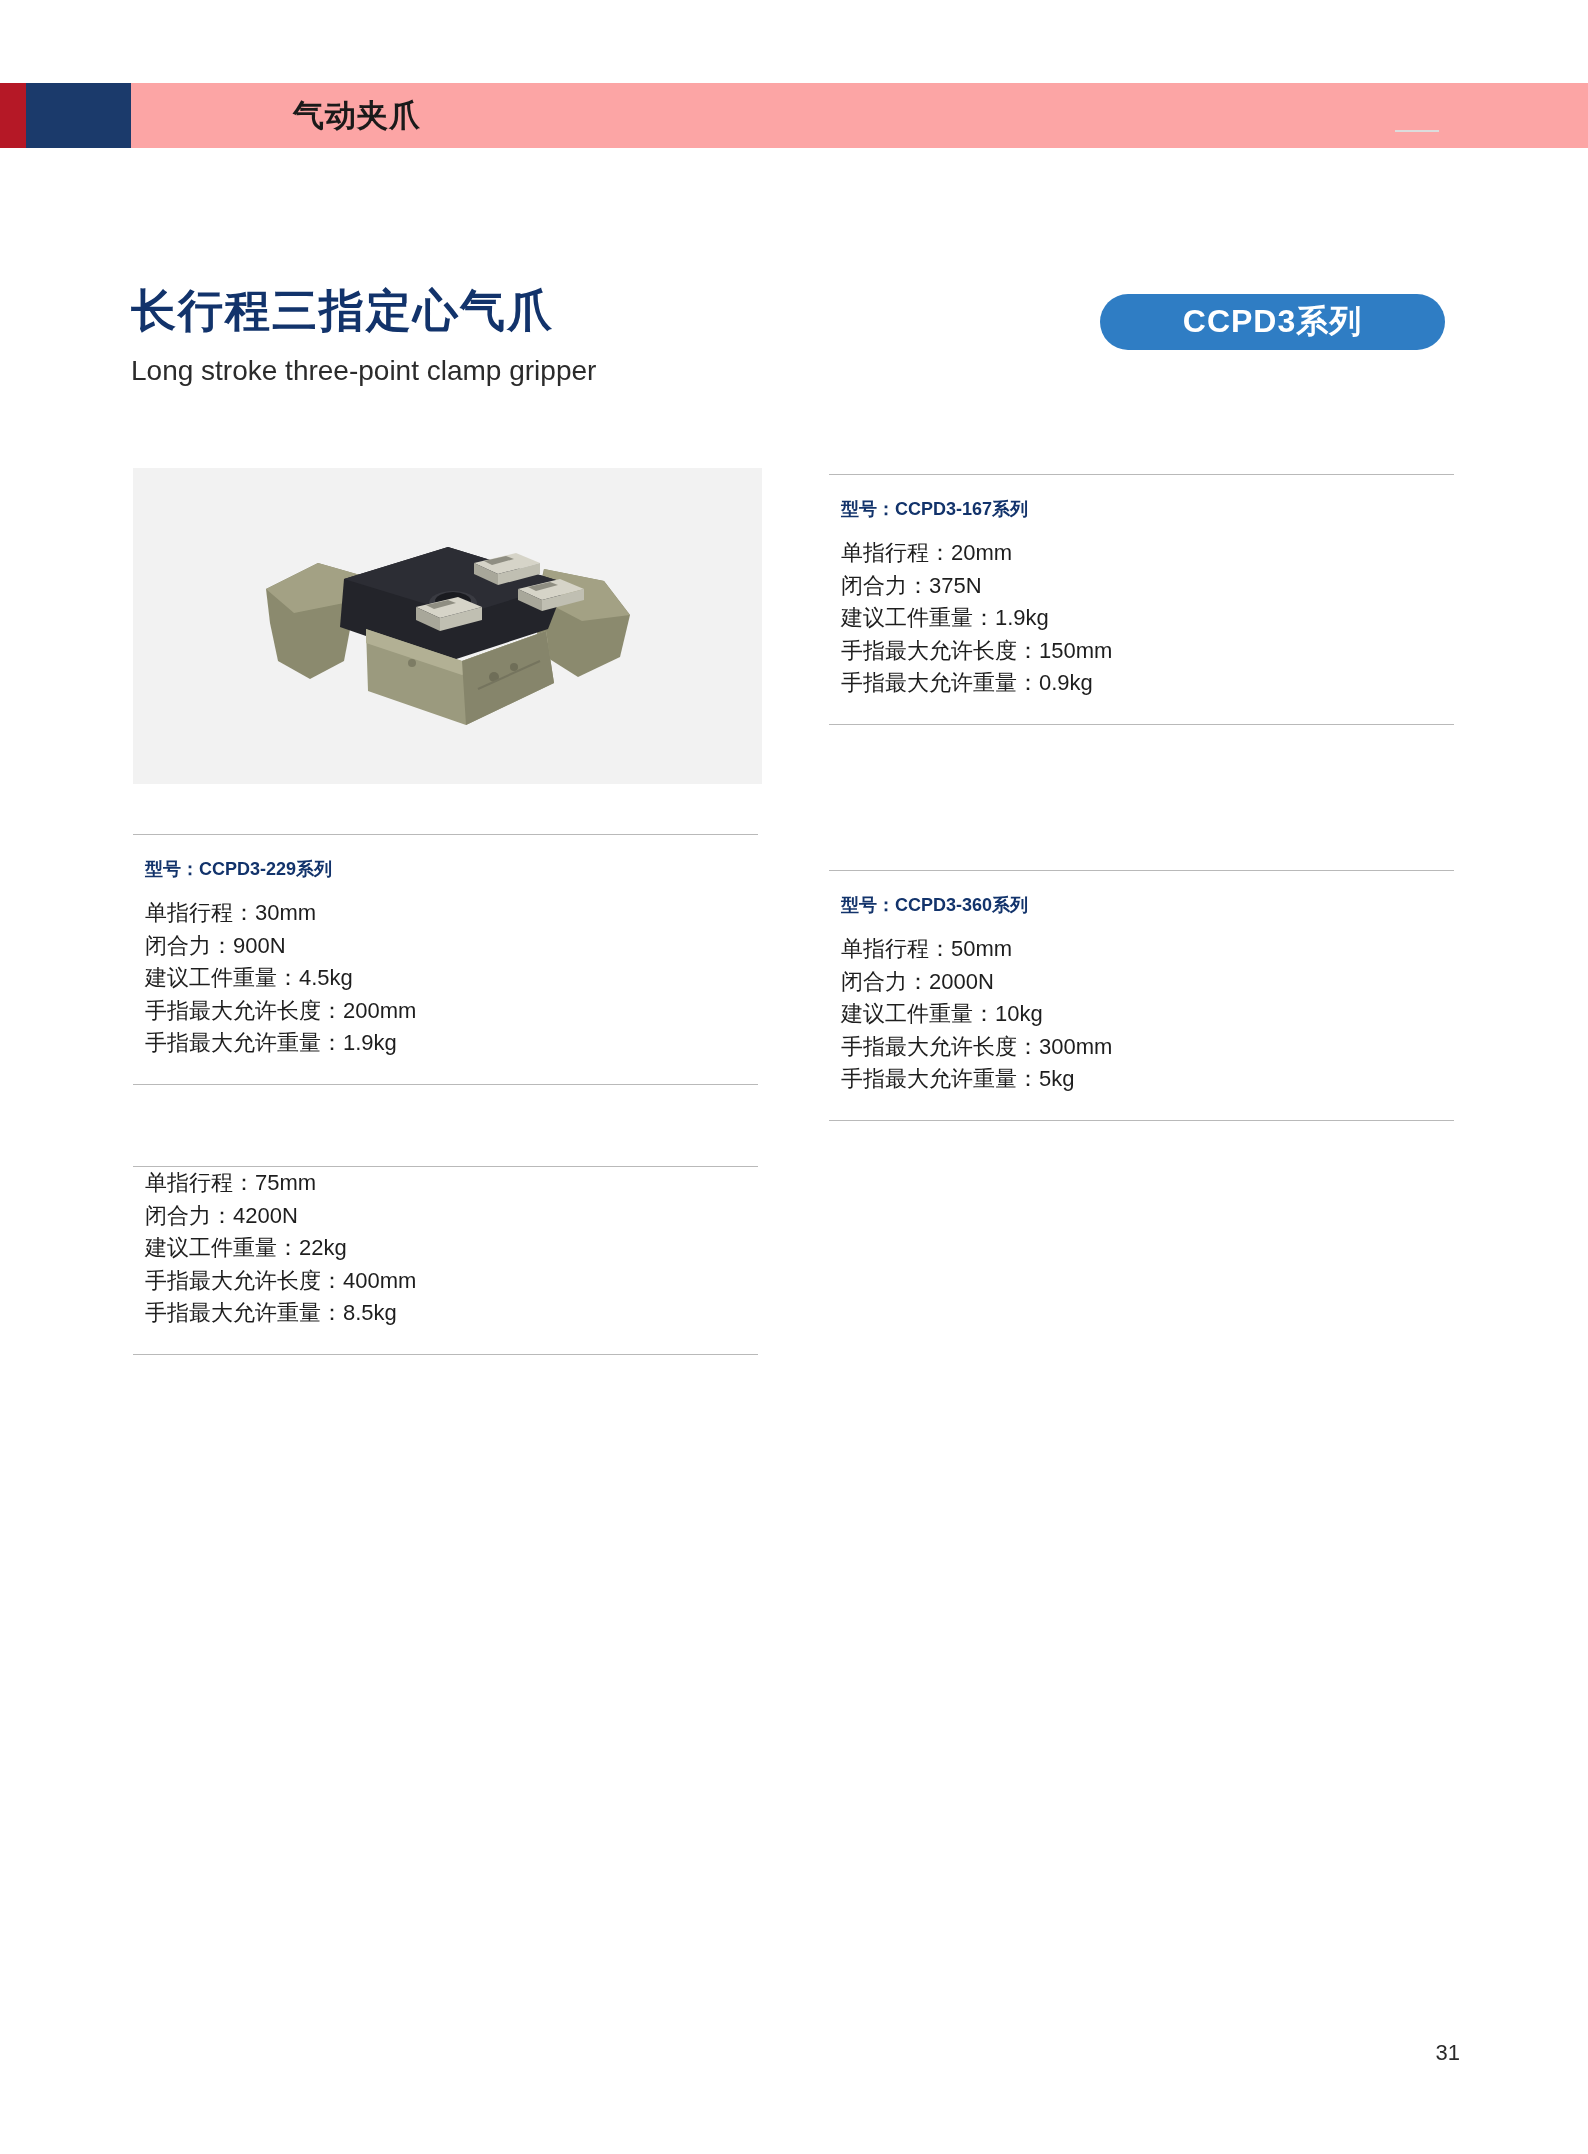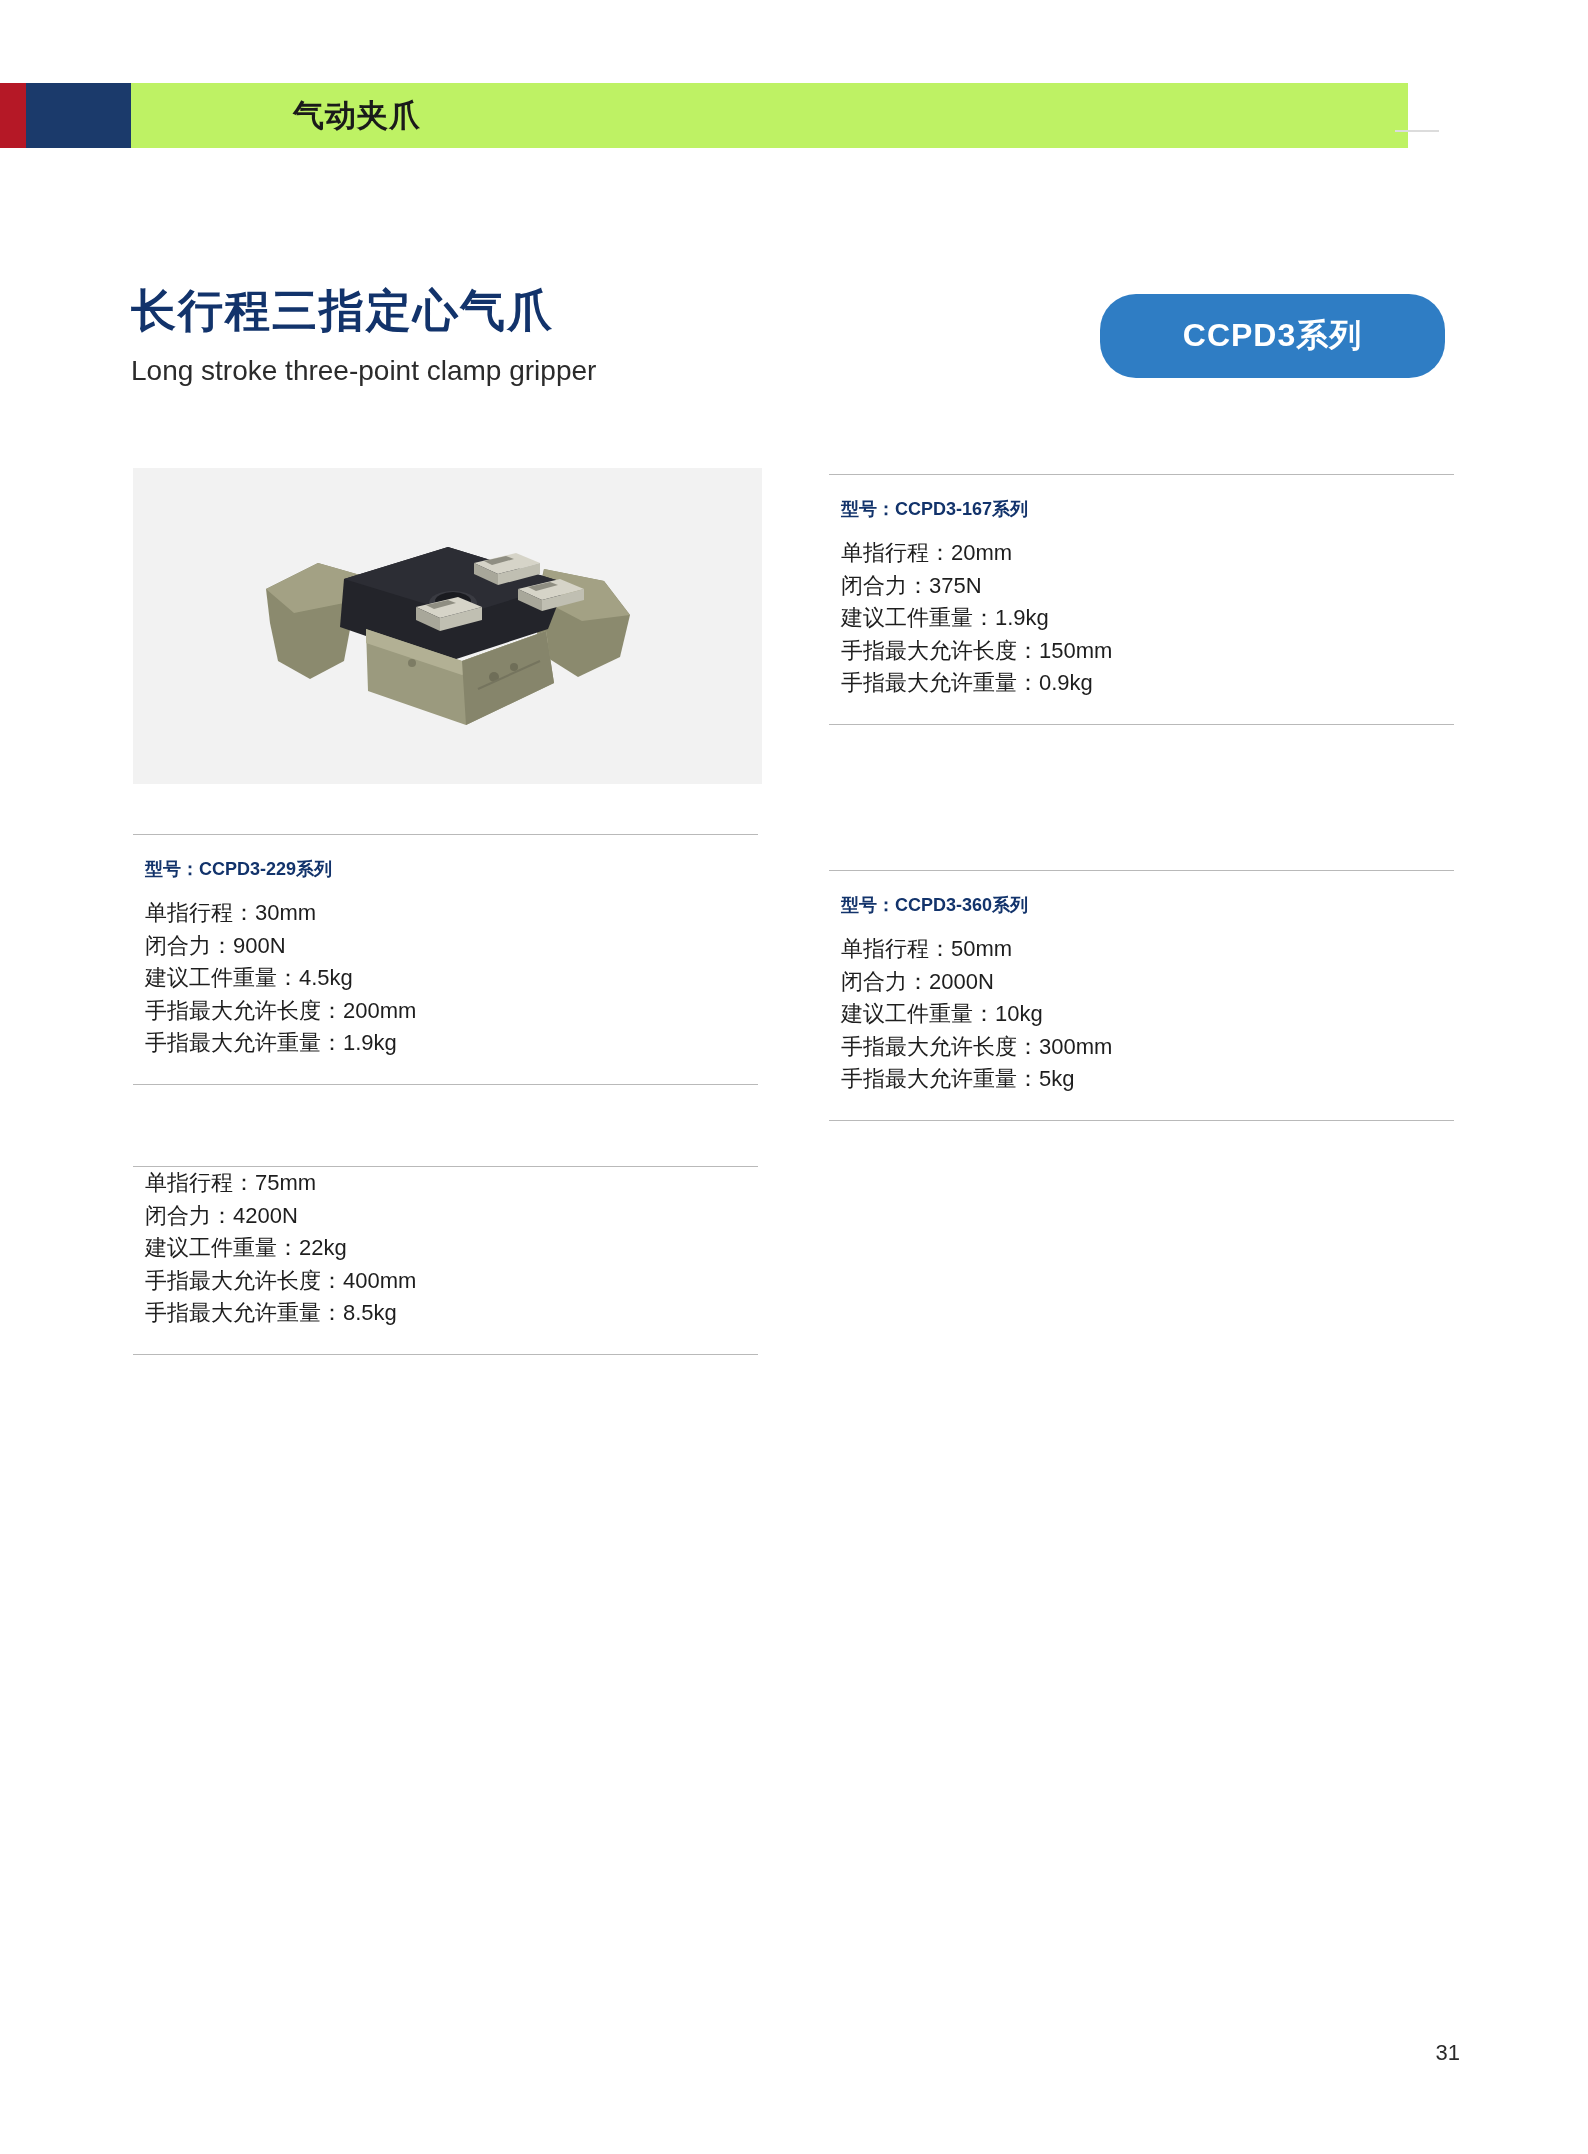--- a/index.html
+++ b/index.html
@@ -14,23 +14,23 @@
     font-family: "Liberation Sans", sans-serif;
     color: #1a1a1a;
     overflow: hidden;
   }
 
   
   .header {
     position: absolute;
     left: 0;
     top: 83px;
-    width: 1408px;
+    width: 1588px;
     height: 65px;
-    background: #bef264;
+    background: #fca5a5;
   }
   .header-tab-red {
     position: absolute;
     left: 0;
     top: 0;
     width: 26px;
     height: 65px;
     background: #b51826;
   }
   .header-tab-blue {
@@ -79,21 +79,21 @@
     color: #2b2b2b;
     white-space: nowrap;
   }
 
   
   .series-pill {
     position: absolute;
     left: 1100px;
     top: 294px;
     width: 345px;
-    height: 84px;
+    height: 56px;
     border-radius: 36px;
     background: #2f7dc4;
     color: #ffffff;
     font-size: 32px;
     font-weight: bold;
     display: flex;
     align-items: center;
     justify-content: center;
     letter-spacing: 1px;
   }

